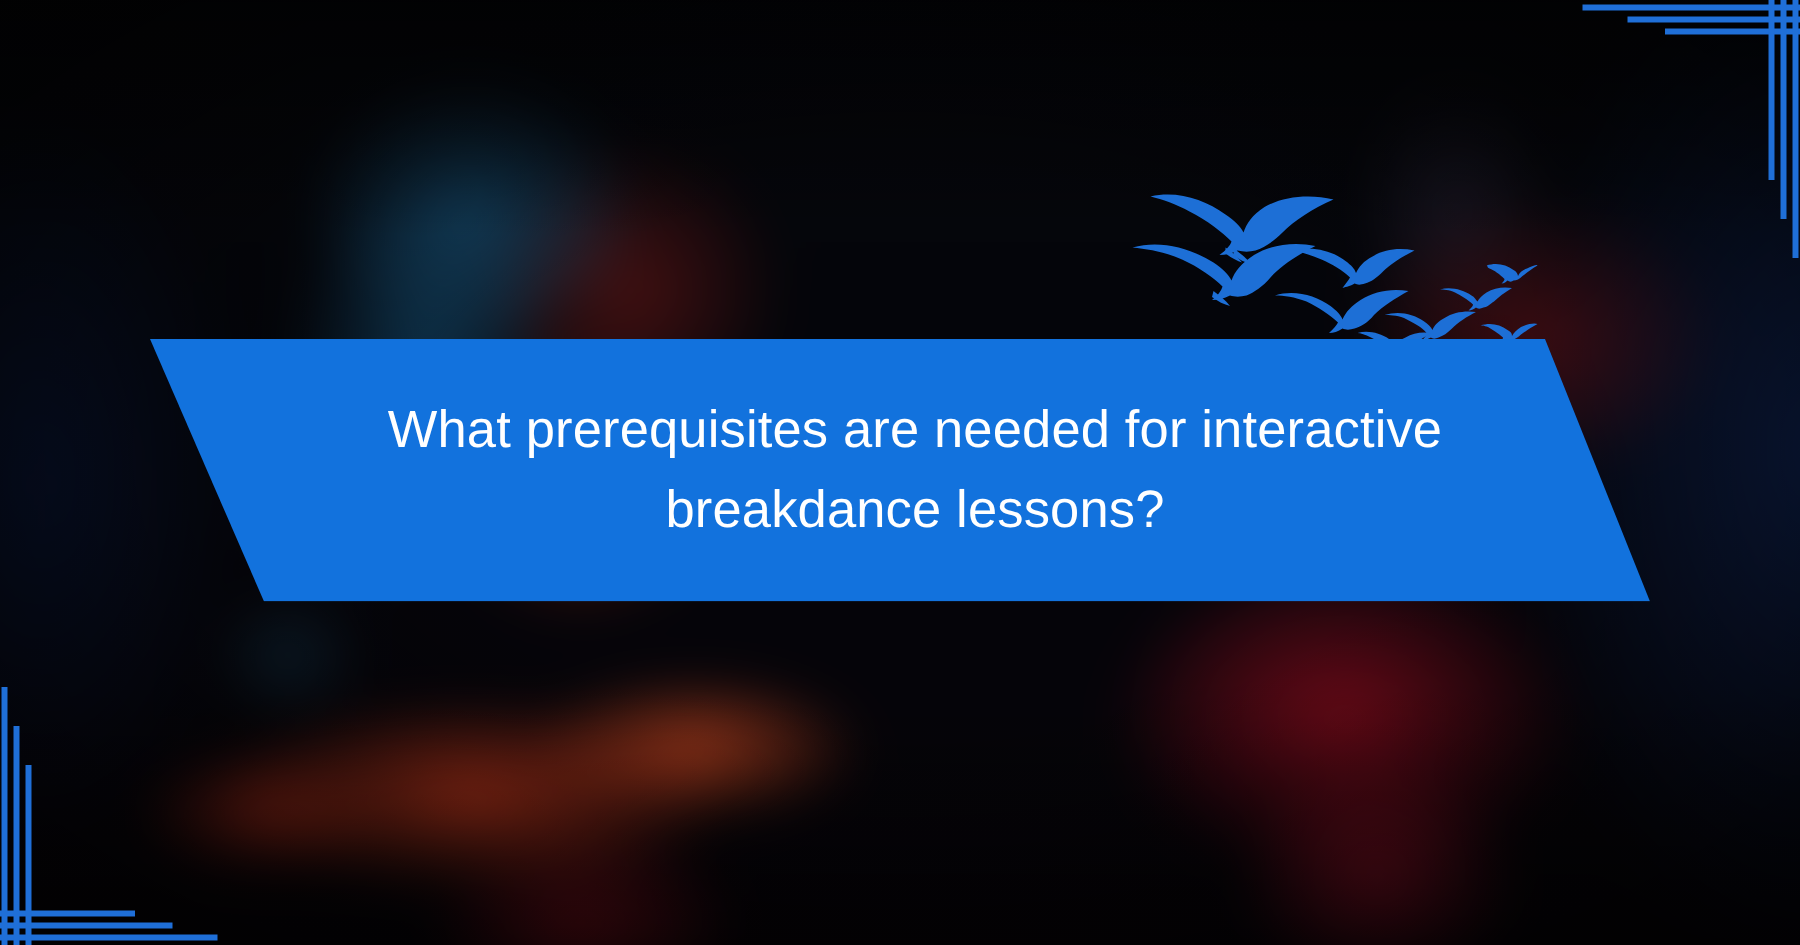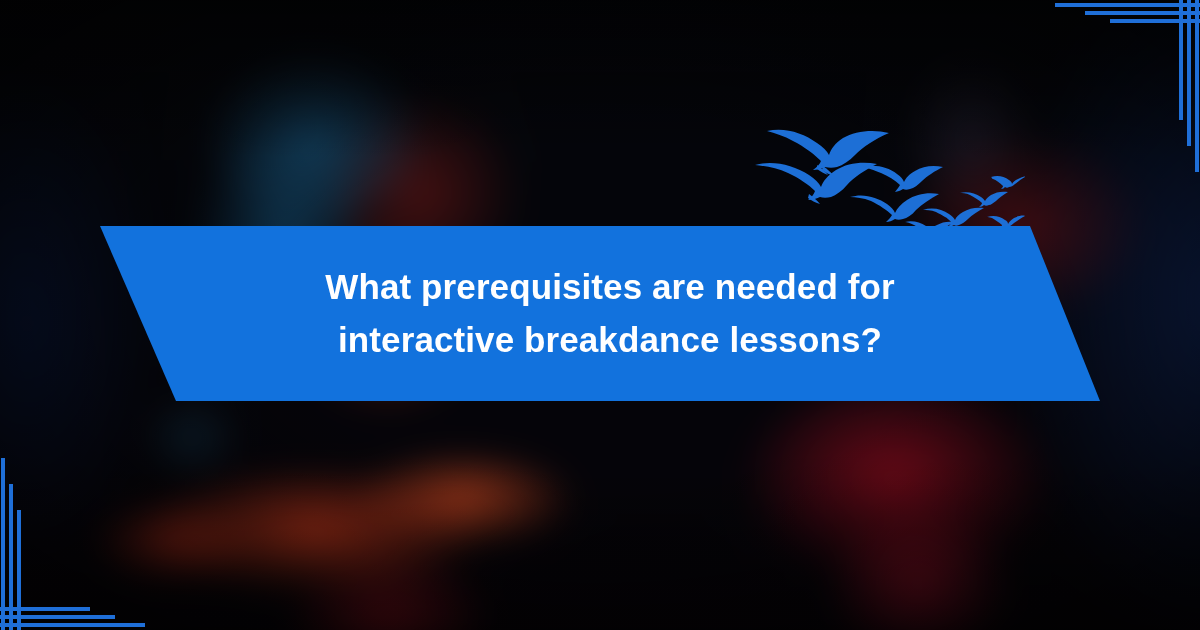--- a/index.html
+++ b/index.html
@@ -89,21 +89,21 @@
     display: flex;
     align-items: center;
     justify-content: center;
     box-sizing: border-box;
     padding: 0 130px 0 150px;
   }
   .banner-title {
     color: #ffffff;
     font-size: 35px;
     line-height: 1.5;
-    font-weight: 700;
+    font-weight: 400;
     text-align: center;
     letter-spacing: 0.1px;
     max-width: 800px;
   }
 </style>
 </head>
 <body>
 
 <div class="stage">
 

